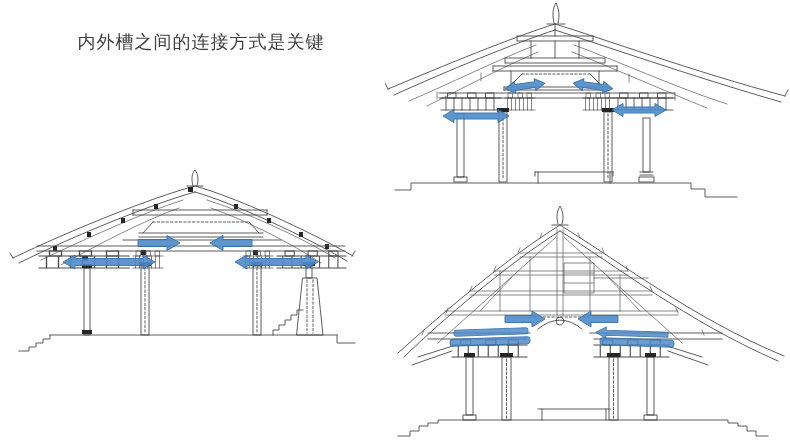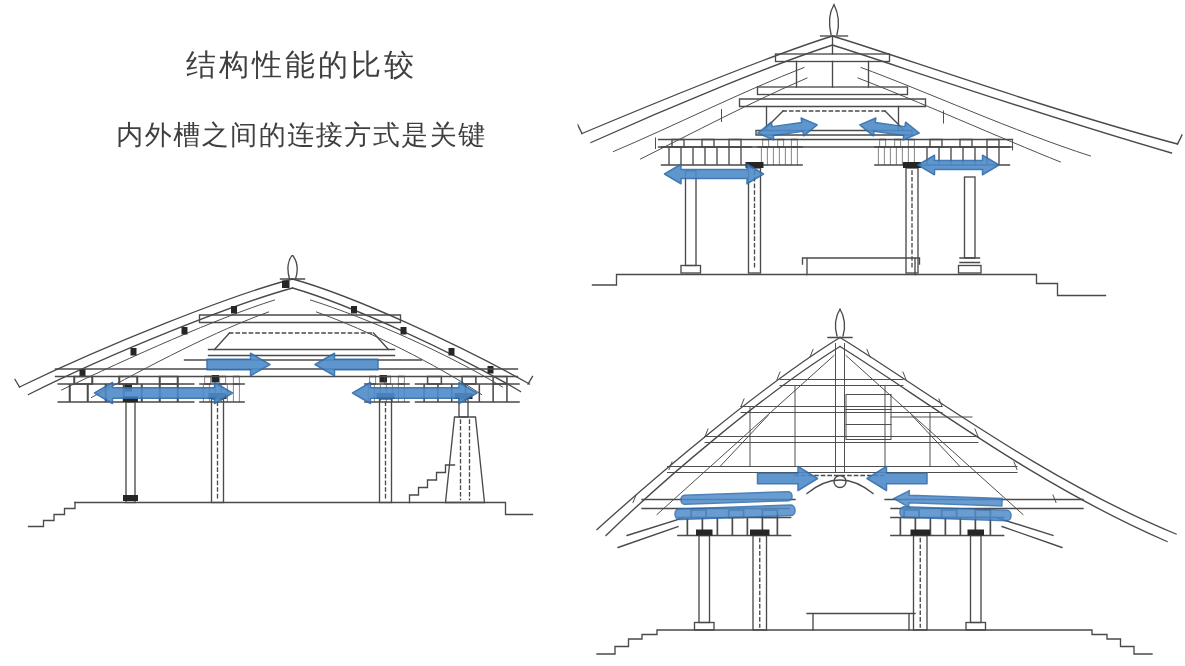--- a/index.html
+++ b/index.html
@@ -20,21 +20,20 @@
   .thin{stroke-width:0.65;}
   .dash{stroke-dasharray:2.2 2.2;}
   .nd{fill:#262626;stroke:none;}
   .arrow{fill:var(--arrow-fill);stroke:var(--arrow-stroke);stroke-width:1;opacity:0.9;stroke-linejoin:round;}
   .bar{fill:var(--arrow-fill);stroke:var(--arrow-stroke);stroke-width:1;opacity:0.85;}
 </style>
 </head>
 <body>
 
 <div class="heading">
-  <p class="l1">结构性能的比较</p>
   <p class="l2">内外槽之间的连接方式是关键</p>
 </div>
 
 <svg width="0" height="0" style="position:absolute">
   <defs>
     <g id="comb" class="ln">
       <path d="M0,2 H60 M0,14 H60 M5,2 V14 M13,2 V14 M21,2 V14 M29,2 V14 M37,2 V14 M45,2 V14 M53,2 V14"></path>
       <path d="M7,-3 h8 v5 h-8 z M27,-3 h8 v5 h-8 z M45,-3 h8 v5 h-8 z"></path>
     </g>
   </defs>

